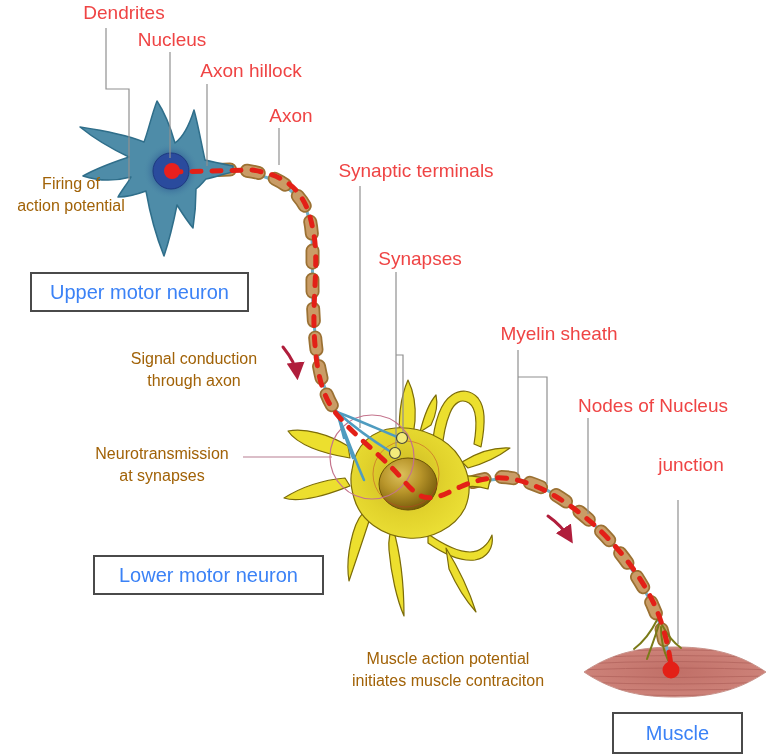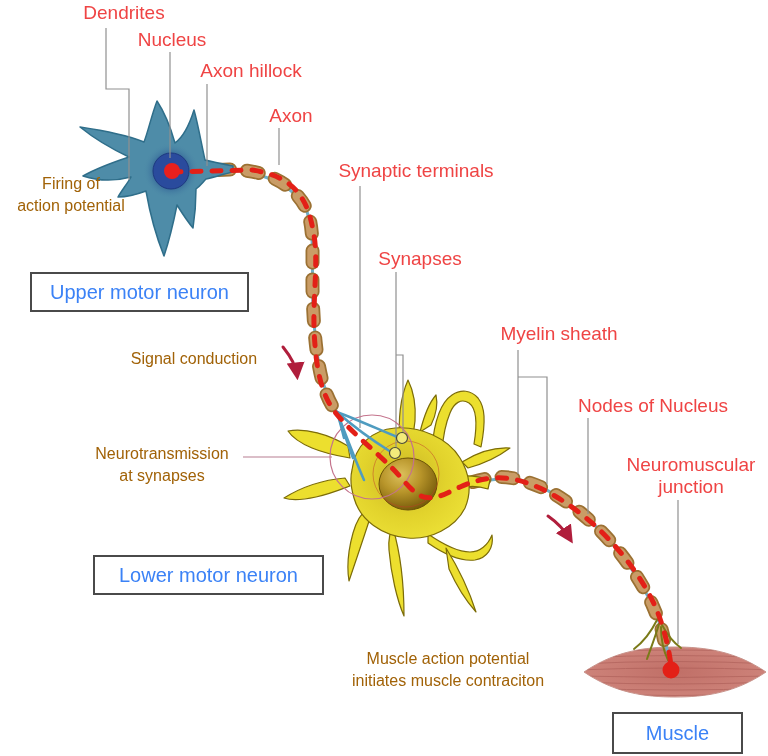--- a/index.html
+++ b/index.html
@@ -177,30 +177,30 @@
 
   <div class="lbl" style="left:124px;top:2px">Dendrites</div>
   <div class="lbl" style="left:172px;top:29px">Nucleus</div>
   <div class="lbl" style="left:251px;top:60px">Axon hillock</div>
   <div class="lbl" style="left:291px;top:105px">Axon</div>
   <div class="lbl" style="left:416px;top:160px">Synaptic terminals</div>
   <div class="lbl" style="left:420px;top:248px">Synapses</div>
   <div class="lbl" style="left:559px;top:323px">Myelin sheath</div>
   <div class="lbl" style="left:653px;top:395px">Nodes of Nucleus</div>
   <div class="lbl" style="left:691px;top:454px">
-    <div>Neuromuscular</div>
     <div>junction</div>
   </div>
 
   <div class="ann" style="left:71px;top:173px">
     <div>Firing of</div>
     <div>action potential</div>
   </div>
   <div class="ann" style="left:194px;top:348px">
     <div>Signal conduction</div>
+    <div>through axon</div>
   </div>
   <div class="ann" style="left:162px;top:443px">
     <div>Neurotransmission</div>
     <div>at synapses</div>
   </div>
   <div class="ann" style="left:448px;top:648px">
     <div>Muscle action potential</div>
     <div>initiates muscle contraciton</div>
   </div>
 

